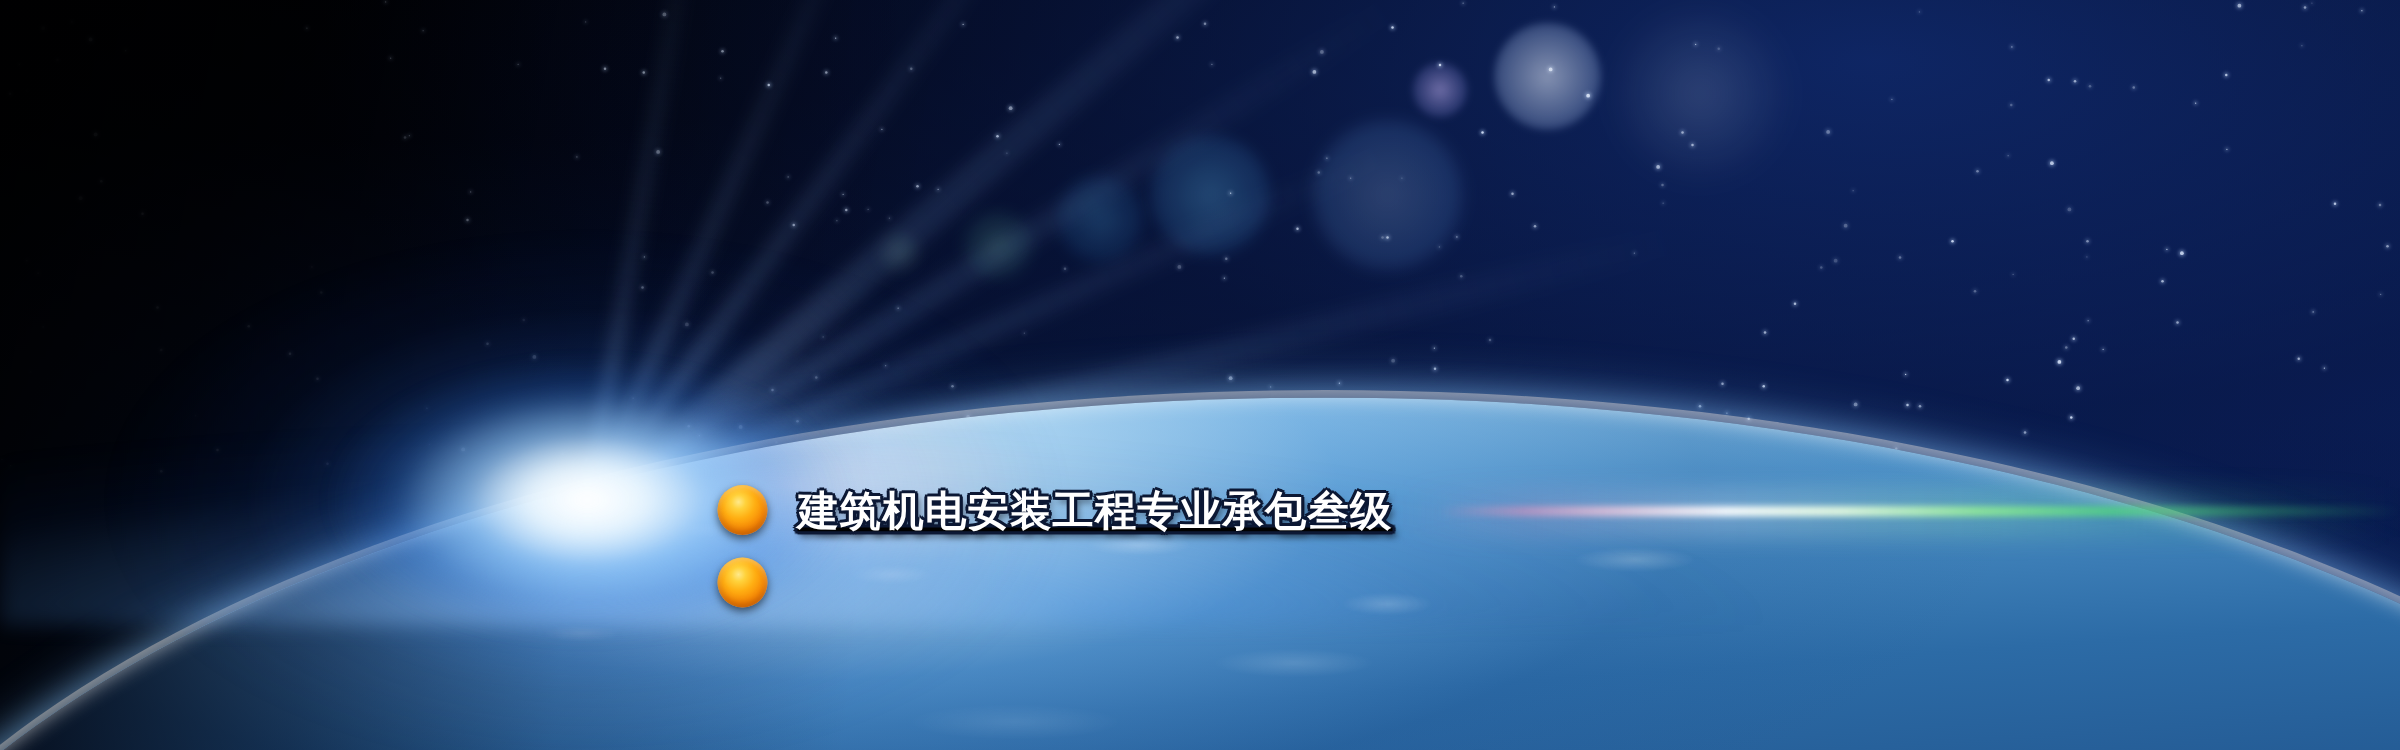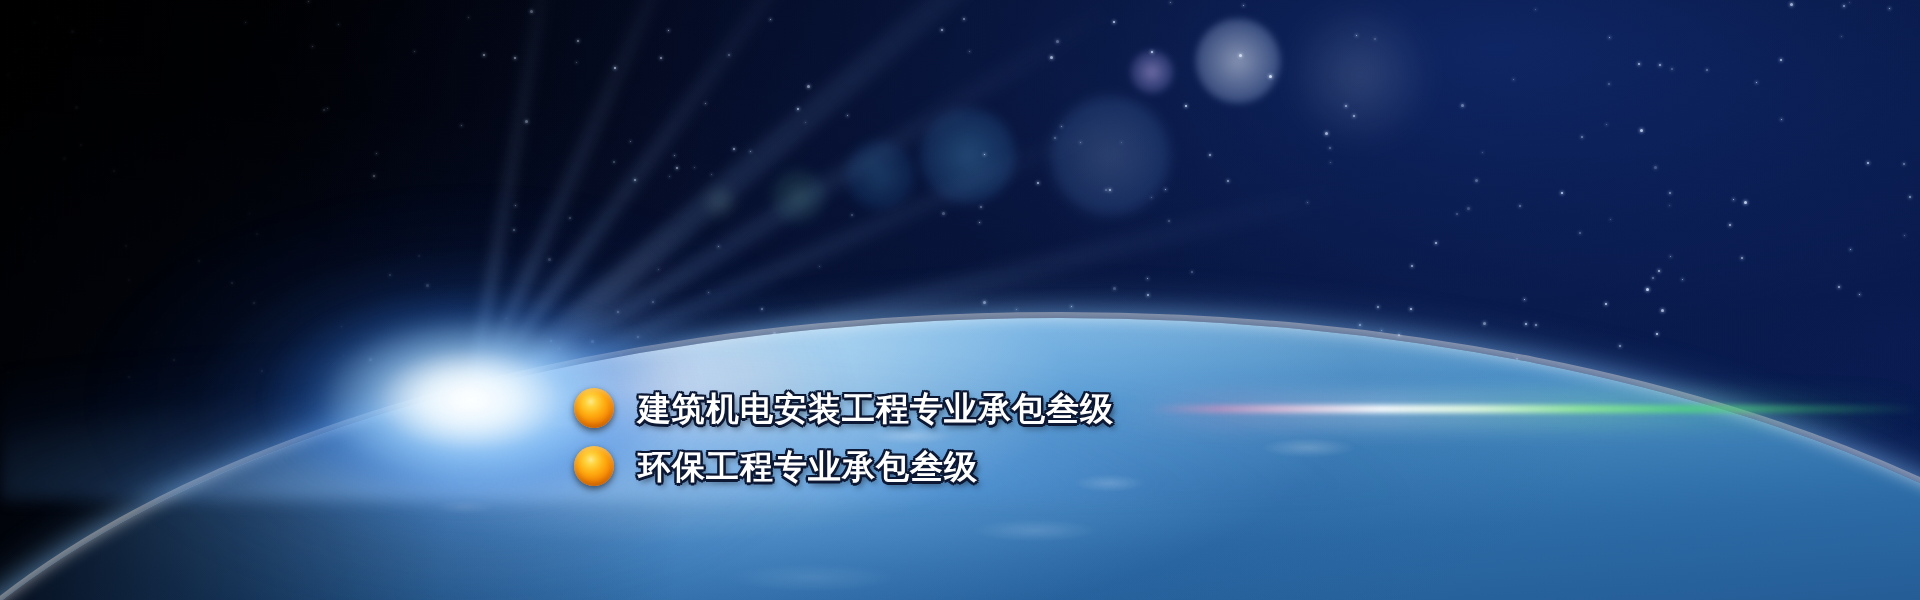--- a/index.html
+++ b/index.html
@@ -200,20 +200,21 @@
       -3px  3px 0 #0b1430,  3px  3px 0 #0b1430,
       -4px  0   0 #0b1430,  4px  0   0 #0b1430,
        0   -4px 0 #0b1430,  0    4px 0 #0b1430,
        6px 8px 10px rgba(0,0,0,.75);
   }
 
   .bullets{
     position:absolute;
     left:574px;
     top:382px;
+    text-decoration:underline;
   }
   .bullet-row{
     display:flex;
     align-items:center;
     height:52px;
     margin-bottom:6px;
   }
   .bullet-dot{
     position:relative;
     flex:0 0 auto;
@@ -521,18 +522,17 @@
 
     <div class="bullets">
 
       <div class="bullet-row">
         <span class="bullet-dot"></span>
         <span class="bullet-text">建筑机电安装工程专业承包叁级</span>
       </div>
 
       <div class="bullet-row">
         <span class="bullet-dot"></span>
-        <span class="bullet-text">环保工程专业承包叁级</span>
       </div>
 
     </div>
   </div>
 </div>
 
 </body></html>

